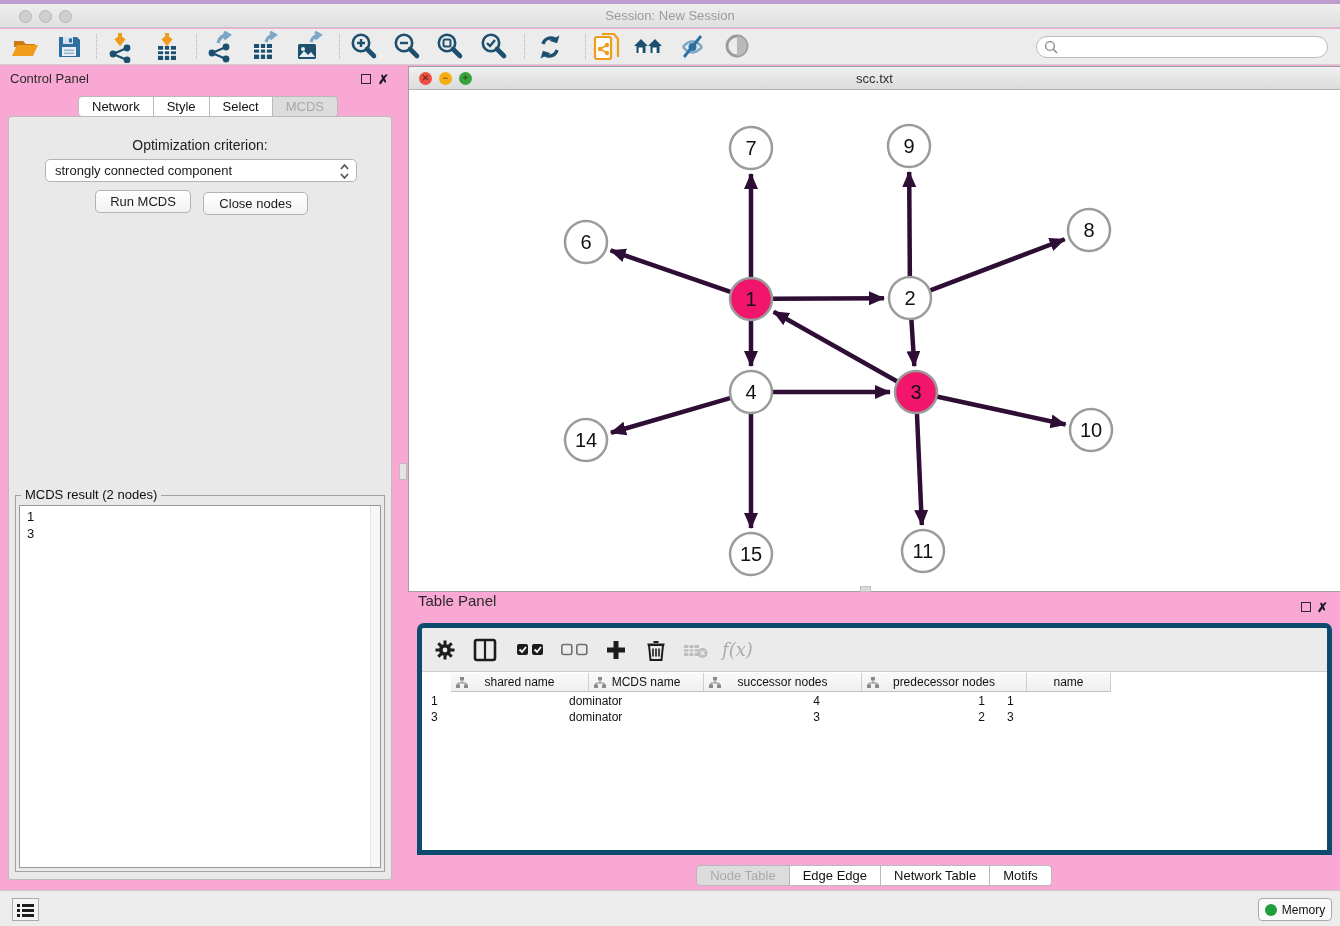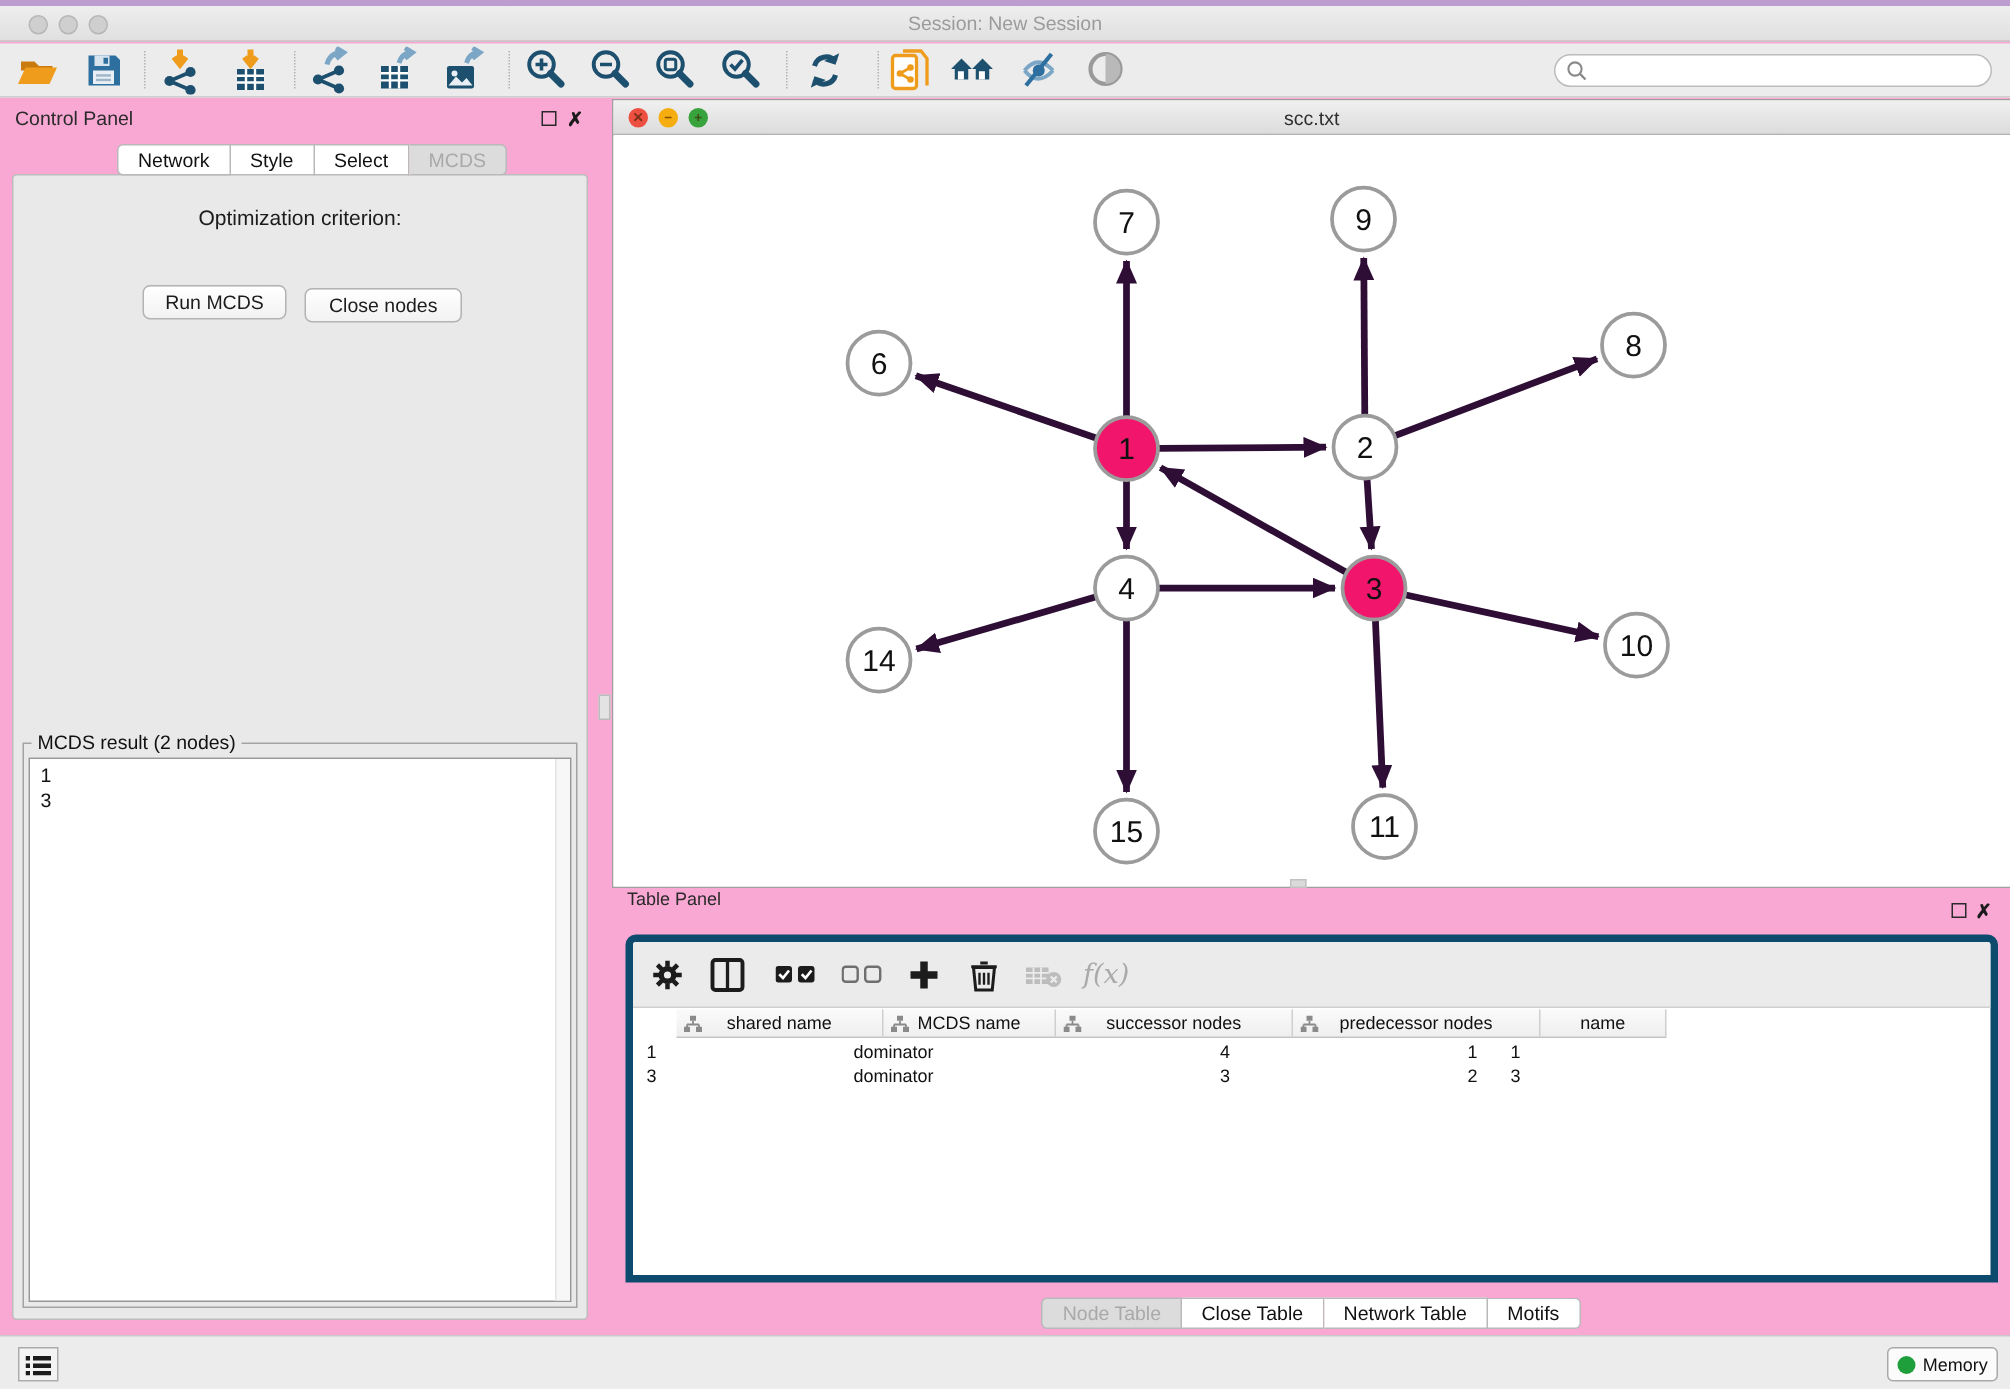--- a/index.html
+++ b/index.html
@@ -61,21 +61,21 @@
   .net-title{position:absolute;left:0;top:0;width:100%;height:23px;
              background:linear-gradient(#f0f0f0,#dcdcdc);border-bottom:1px solid #b2b2b2;
              text-align:center;font-size:13px;color:#2e2e2e;line-height:23px;}
   .tl2{position:absolute;top:5px;width:13px;height:13px;border-radius:50%;text-align:center;
        font-size:9px;font-weight:bold;line-height:13px;color:rgba(60,30,0,.65);}
   .net-canvas{position:absolute;left:0;top:24px;right:0;bottom:0;background:#fff;}
   .divider-h{position:absolute;left:399px;top:463px;width:8px;height:17px;background:#e3e3e3;border:1px solid #bbb;}
   .divider-v{position:absolute;left:860px;top:586px;width:11px;height:6px;background:#dadada;border:1px solid #c2c2c2;}
 
   
-  .tp-title{position:absolute;left:418px;top:592px;font-size:12px;color:#2a2a2a;}
+  .tp-title{position:absolute;left:418px;top:592px;font-size:15px;color:#2a2a2a;}
   .tp-box{position:absolute;left:417px;top:623px;width:915px;height:232px;background:#fff;
           border:5px solid #0c4a6e;border-radius:7px 7px 0 0;overflow:hidden;}
   .tp-toolbar{position:absolute;left:0;top:0;width:100%;height:44px;background:#ebebeb;
               border-bottom:1px solid #cfcfcf;display:flex;align-items:center;padding-left:12px;}
   .tpi{display:flex;align-items:center;justify-content:center;height:30px;}
   .fx{font-family:"DejaVu Serif",serif;font-style:italic;font-size:18px;color:#aaa;}
   .th-row{position:absolute;left:1px;top:45px;height:19px;display:flex;
           background:linear-gradient(#fafafa,#efefef);border-bottom:1px solid #c2c2c2;margin-left:28px;}
   .th{position:relative;display:flex;align-items:center;justify-content:center;
       border-right:1px solid #cfcfcf;font-size:12px;color:#111;}
@@ -252,20 +252,27 @@
 
   <div class="cp-tabs">
     <div class="tab">Network</div>
     <div class="tab">Style</div>
     <div class="tab">Select</div>
     <div class="tab selected">MCDS</div>
   </div>
 
   <div class="cp-body">
     <div class="opt-label">Optimization criterion:</div>
+    <div class="select">
+      <span>strongly connected component</span>
+      <svg class="spin" width="11" height="19">
+        <path d="M2 7 L5.5 3 L9 7" stroke="#555" stroke-width="1.8" fill="none"></path>
+        <path d="M2 12 L5.5 16 L9 12" stroke="#555" stroke-width="1.8" fill="none"></path>
+      </svg>
+    </div>
     <div class="btn" style="left:86px;top:73px;width:96px">Run MCDS</div>
     <div class="btn" style="left:194px;top:75px;width:105px">Close nodes</div>
 
     <div class="fieldset">
       <div class="legend">MCDS result (2 nodes)</div>
       <div class="inner">
         <div class="result-text" id="mcds-result-text">1
 3</div>
         <div class="scrolltrack"></div>
       </div>
@@ -471,21 +478,21 @@
           <div class="td" style="width: 115px; text-align: left; padding: 0px 0px 0px 8px;">dominator</div>
           <div class="td" style="width: 158px; text-align: right; padding: 0px 14px 0px 0px;">3</div>
           <div class="td" style="width: 165px; text-align: right; padding: 0px 14px 0px 0px;">2</div>
           <div class="td" style="width: 84px; text-align: left; padding: 0px 0px 0px 8px;">3</div>
         </div>
       </div>
   </div>
 
   <div class="tp-tabs">
     <div class="tab selected">Node Table</div>
-    <div class="tab">Close Table</div>
+    <div class="tab">Edge Edge</div>
     <div class="tab">Network Table</div>
     <div class="tab">Motifs</div>
   </div>
 
   <div class="statusbar">
     <div class="list-btn">
       <svg width="17" height="14">
           <g fill="#1c1c1c">
             <rect x="0" y="1" width="3" height="3"></rect>
             <rect x="5" y="1" width="12" height="3"></rect>

